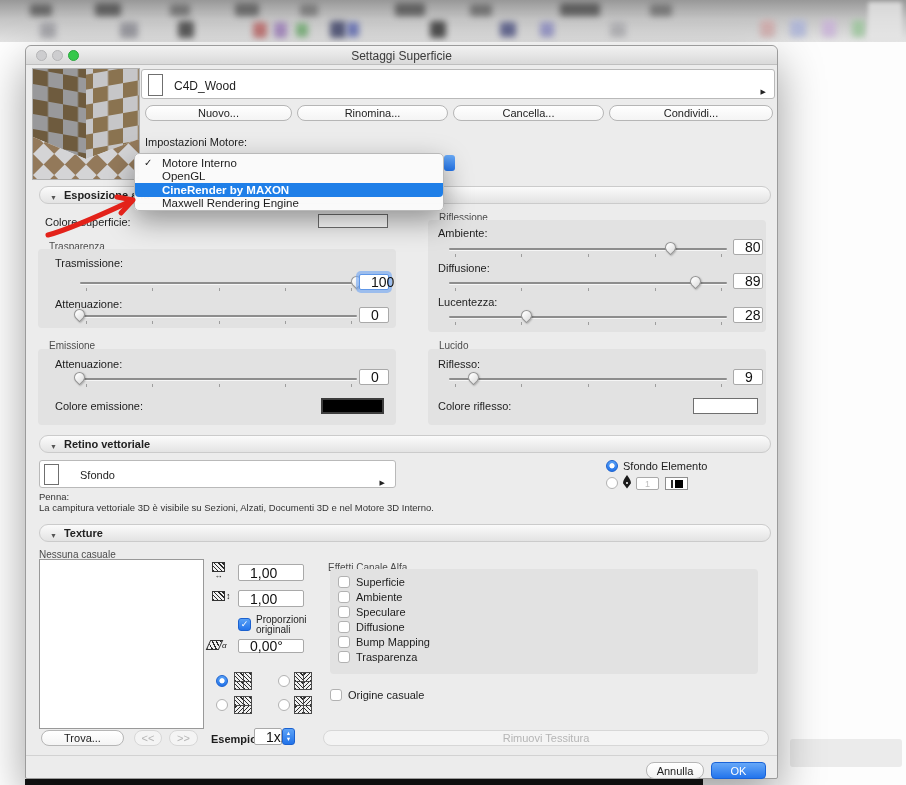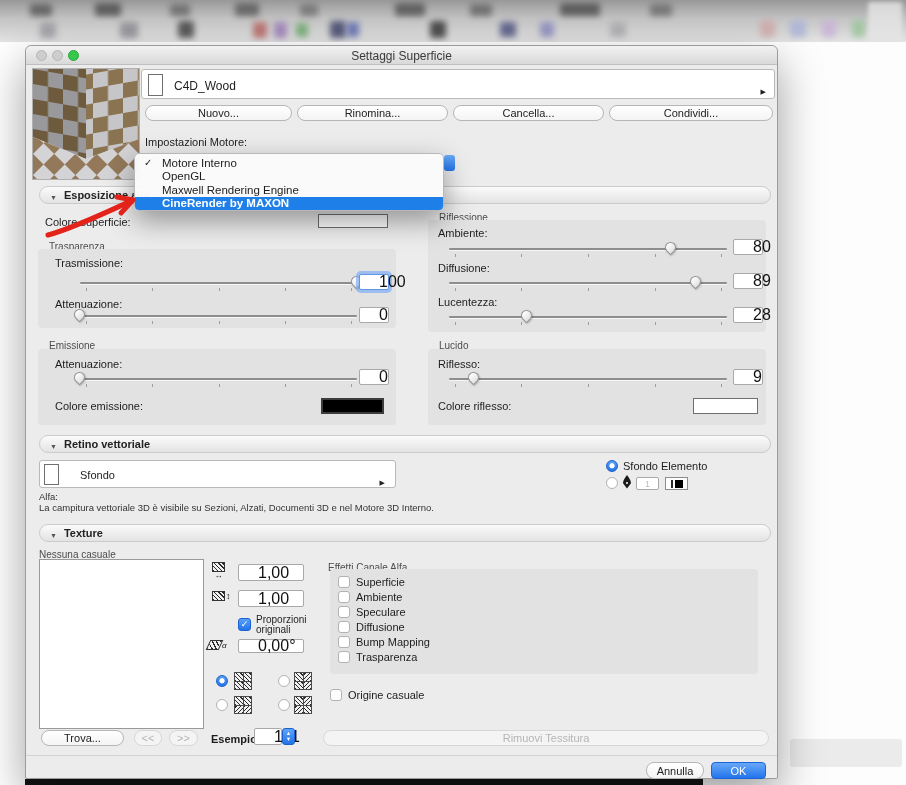--- a/index.html
+++ b/index.html
@@ -26,21 +26,21 @@
   .tiny-lbl { position:absolute; font-size:9.5px; color:#333; white-space:nowrap; }
   .gbox { position:absolute; background:#e2e2e2; border-radius:4px; }
 
   .sec-hdr { position:absolute; height:18px; background:linear-gradient(#fbfbfb,#e3e3e3); border:1px solid #cbcbcb; border-radius:9px; display:flex; align-items:center; padding-left:10px; gap:7px; }
   .sec-hdr .tri::before { content:'▼'; font-size:7px; color:#555; }
   .sec-hdr .t { font-size:11px; font-weight:bold; color:#222; }
 
   .pill-btn { position:absolute; height:16px; background:linear-gradient(#ffffff,#f4f4f4); border:1px solid #b6b6b6; border-radius:8px; font-size:11px; color:#222; display:flex; align-items:center; justify-content:center; }
   .pill-btn.disabled { color:#b5b5b5; background:#f4f4f4; border-color:#d7d7d7; }
 
-  .num-field { position:absolute; background:#fff; border:1px solid #a9a9a9; border-radius:2px; font-size:16px; color:#111; display:flex; align-items:center; padding-left:19px; }
+  .num-field { position:absolute; background:#fff; border:1px solid #a9a9a9; border-radius:2px; font-size:14px; color:#111; display:flex; align-items:center; padding-left:11px; }
   .num-field.focused { box-shadow:0 0 0 3px rgba(110,165,245,.6); border-color:#5f97e8; }
   .num-field.disabled { color:#bdbdbd; justify-content:center; padding-left:0; }
 
   .slider { position:absolute; height:16px; }
   .slider .track { position:absolute; left:0; right:0; top:7px; height:2px; background:#8d8d8d; border-radius:1px; box-shadow:0 1px 0 rgba(255,255,255,.7); }
   .slider .knob { position:absolute; top:1px; width:11px; height:11px; background:linear-gradient(#fefefe,#e2e2e2); border:1px solid #949494; border-radius:50% 50% 50% 0; transform:rotate(-45deg); box-shadow:0 1px 2px rgba(0,0,0,.3); }
   .slider s { position:absolute; top:13px; width:1px; height:3px; background:#9d9d9d; }
   .slider s:nth-of-type(1){left:2%} .slider s:nth-of-type(2){left:26%} .slider s:nth-of-type(3){left:50%} .slider s:nth-of-type(4){left:74%} .slider s:nth-of-type(5){left:98%}
 
   .well { position:absolute; border:1px solid #6f6f6f; background:#fff; }
@@ -162,22 +162,22 @@
   <span class="sliver" style="left:418px;top:109px;width:11px;height:16px"></span>
 
   <div class="sec-hdr" style="left:13px;top:140px;width:732px">
     <span class="tri"></span>
     <span class="t">Esposizione alla</span>
   </div>
 
   <div class="menu" style="left:108px;top:107px;width:310px">
     <div class="menu-item checked">Motore Interno</div>
     <div class="menu-item">OpenGL</div>
+    <div class="menu-item hl">CineRender by MAXON</div>
     <div class="menu-item">Maxwell Rendering Engine</div>
-    <div class="menu-item hl">CineRender by MAXON</div>
   </div>
 
   <svg class="arrow-svg" style="left:15px;top:146px" width="104" height="52" viewBox="0 0 104 52">
     <path d="M7,43 C30,37 62,22 90,9" fill="none" stroke="#e3221a" stroke-width="5" stroke-linecap="round"></path>
     <path d="M92,8 L76,5 M92,8 L80,21" fill="none" stroke="#e3221a" stroke-width="5" stroke-linecap="round"></path>
   </svg>
 
   <span class="lbl" style="left:19px;top:170px">Colore superficie:</span>
   <span class="well" style="left:292px;top:168px;width:70px;height:14px"></span>
 
@@ -290,21 +290,21 @@
     <svg width="10" height="14" viewBox="0 0 10 14">
         <path d="M5 0 C6.8 2.6 9 5.4 9 8.2 L5 13.5 L1 8.2 C1 5.4 3.2 2.6 5 0 Z" fill="#1a1a1a"></path>
         <circle cx="5" cy="8" r="1" fill="#fff"></circle>
       </svg>
   </span>
   <div class="num-field disabled" style="left:610px;top:431px;width:23px;height:13px;font-size:9px">1</div>
   <div class="abs" style="left:639px;top:431px;width:23px;height:13px;background:#fff;border:1px solid #8d8d8d;display:flex;align-items:center;justify-content:center;gap:2px">
     <span style="width:2px;height:8px;background:#2b2b2b"></span>
     <span style="width:8px;height:8px;background:#000"></span>
   </div>
-  <span class="tiny-lbl" style="left:13px;top:445px">Alfa:</span>
+  <span class="tiny-lbl" style="left:13px;top:445px">Penna:</span>
   <span class="tiny-lbl note-wrap" style="left:13px;top:456px">La campitura vettoriale 3D è visibile su Sezioni, Alzati, Documenti 3D e nel Motore 3D Interno.</span>
 
   <div class="sec-hdr" style="left:13px;top:478px;width:732px">
     <span class="tri"></span>
     <span class="t">Texture</span>
   </div>
   <span class="small-lbl" style="left:13px;top:503px">Nessuna casuale</span>
   <div class="abs" style="left:13px;top:513px;width:165px;height:170px;background:#fff;border:1px solid #999"></div>
 
   <span class="icon-box" style="left:186px;top:516px;flex-direction:column">

